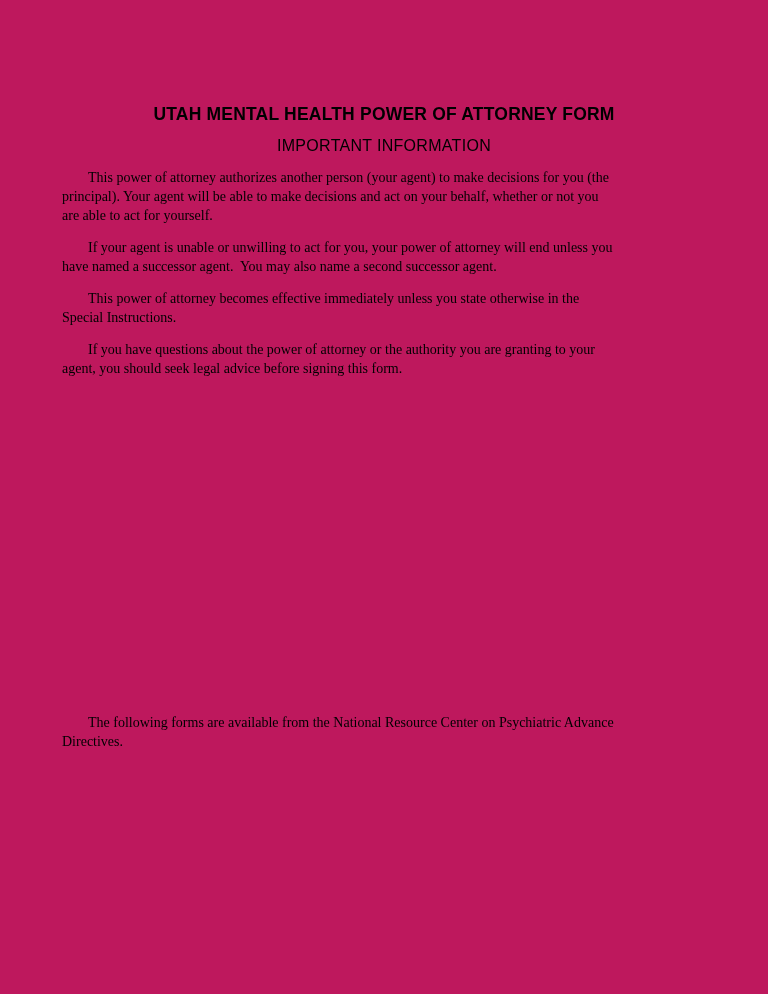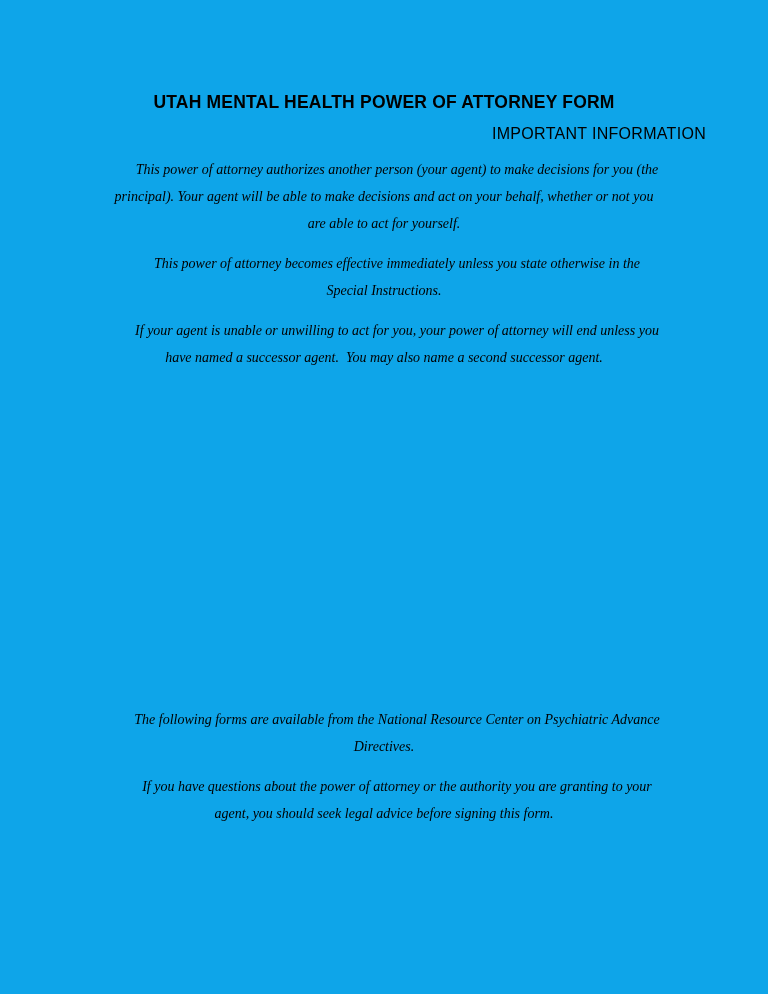--- a/index.html
+++ b/index.html
@@ -5,77 +5,76 @@
   html, body {
     margin: 0;
     padding: 0;
     background: #ffffff;
   }
   .page {
     position: relative;
     width: 768px;
     height: 994px;
     margin: 0;
-    background: #0ea5e9;
+    background: #be185d;
     color: #000000;
     box-sizing: border-box;
-    padding: 4px 62px;
+    padding: 16px 62px;
     overflow: hidden;
   }
   .doc-title {
     margin: 0;
     padding-top: 87px;
     font-family: "Liberation Sans", sans-serif;
     font-weight: bold;
     font-size: 17.5px;
     line-height: 22px;
     text-align: center;
     letter-spacing: 0.2px;
   }
   .doc-subtitle {
     margin: 11px 0 0 0;
     font-family: "Liberation Sans", sans-serif;
     font-weight: normal;
     font-size: 16px;
     line-height: 19px;
-    text-align: right;
+    text-align: center;
     letter-spacing: 0.3px;
   }
   .body-para {
     margin: 13px 0 0 0;
     font-family: "Liberation Serif", serif;
     font-size: 14px;
-    line-height: 27px;
+    line-height: 19px;
     text-indent: 26px;
     white-space: pre-wrap;
-    text-align: center;
-    font-style: italic;
+    text-align: left;
   }
   .closing-para {
     margin-top: 335px;
   }
 </style>
 </head>
 <body>
 
 <div class="page">
   <h1 class="doc-title">UTAH MENTAL HEALTH POWER OF ATTORNEY FORM</h1>
 
   <h2 class="doc-subtitle">IMPORTANT INFORMATION</h2>
 
   <p class="body-para">This power of attorney authorizes another person (your agent) to make decisions for you (the
 principal). Your agent will be able to make decisions and act on your behalf, whether or not you
 are able to act for yourself.</p>
 
 
 
+  <p class="body-para">If your agent is unable or unwilling to act for you, your power of attorney will end unless you
+have named a successor agent.  You may also name a second successor agent.</p>
+
   <p class="body-para">This power of attorney becomes effective immediately unless you state otherwise in the
 Special Instructions.</p>
 
-  <p class="body-para">If your agent is unable or unwilling to act for you, your power of attorney will end unless you
-have named a successor agent.  You may also name a second successor agent.</p>
+  <p class="body-para">If you have questions about the power of attorney or the authority you are granting to your
+agent, you should seek legal advice before signing this form.</p>
 
   <p class="body-para closing-para">The following forms are available from the National Resource Center on Psychiatric Advance
 Directives.</p>
-
-  <p class="body-para">If you have questions about the power of attorney or the authority you are granting to your
-agent, you should seek legal advice before signing this form.</p>
 </div>
 
 </body></html>

